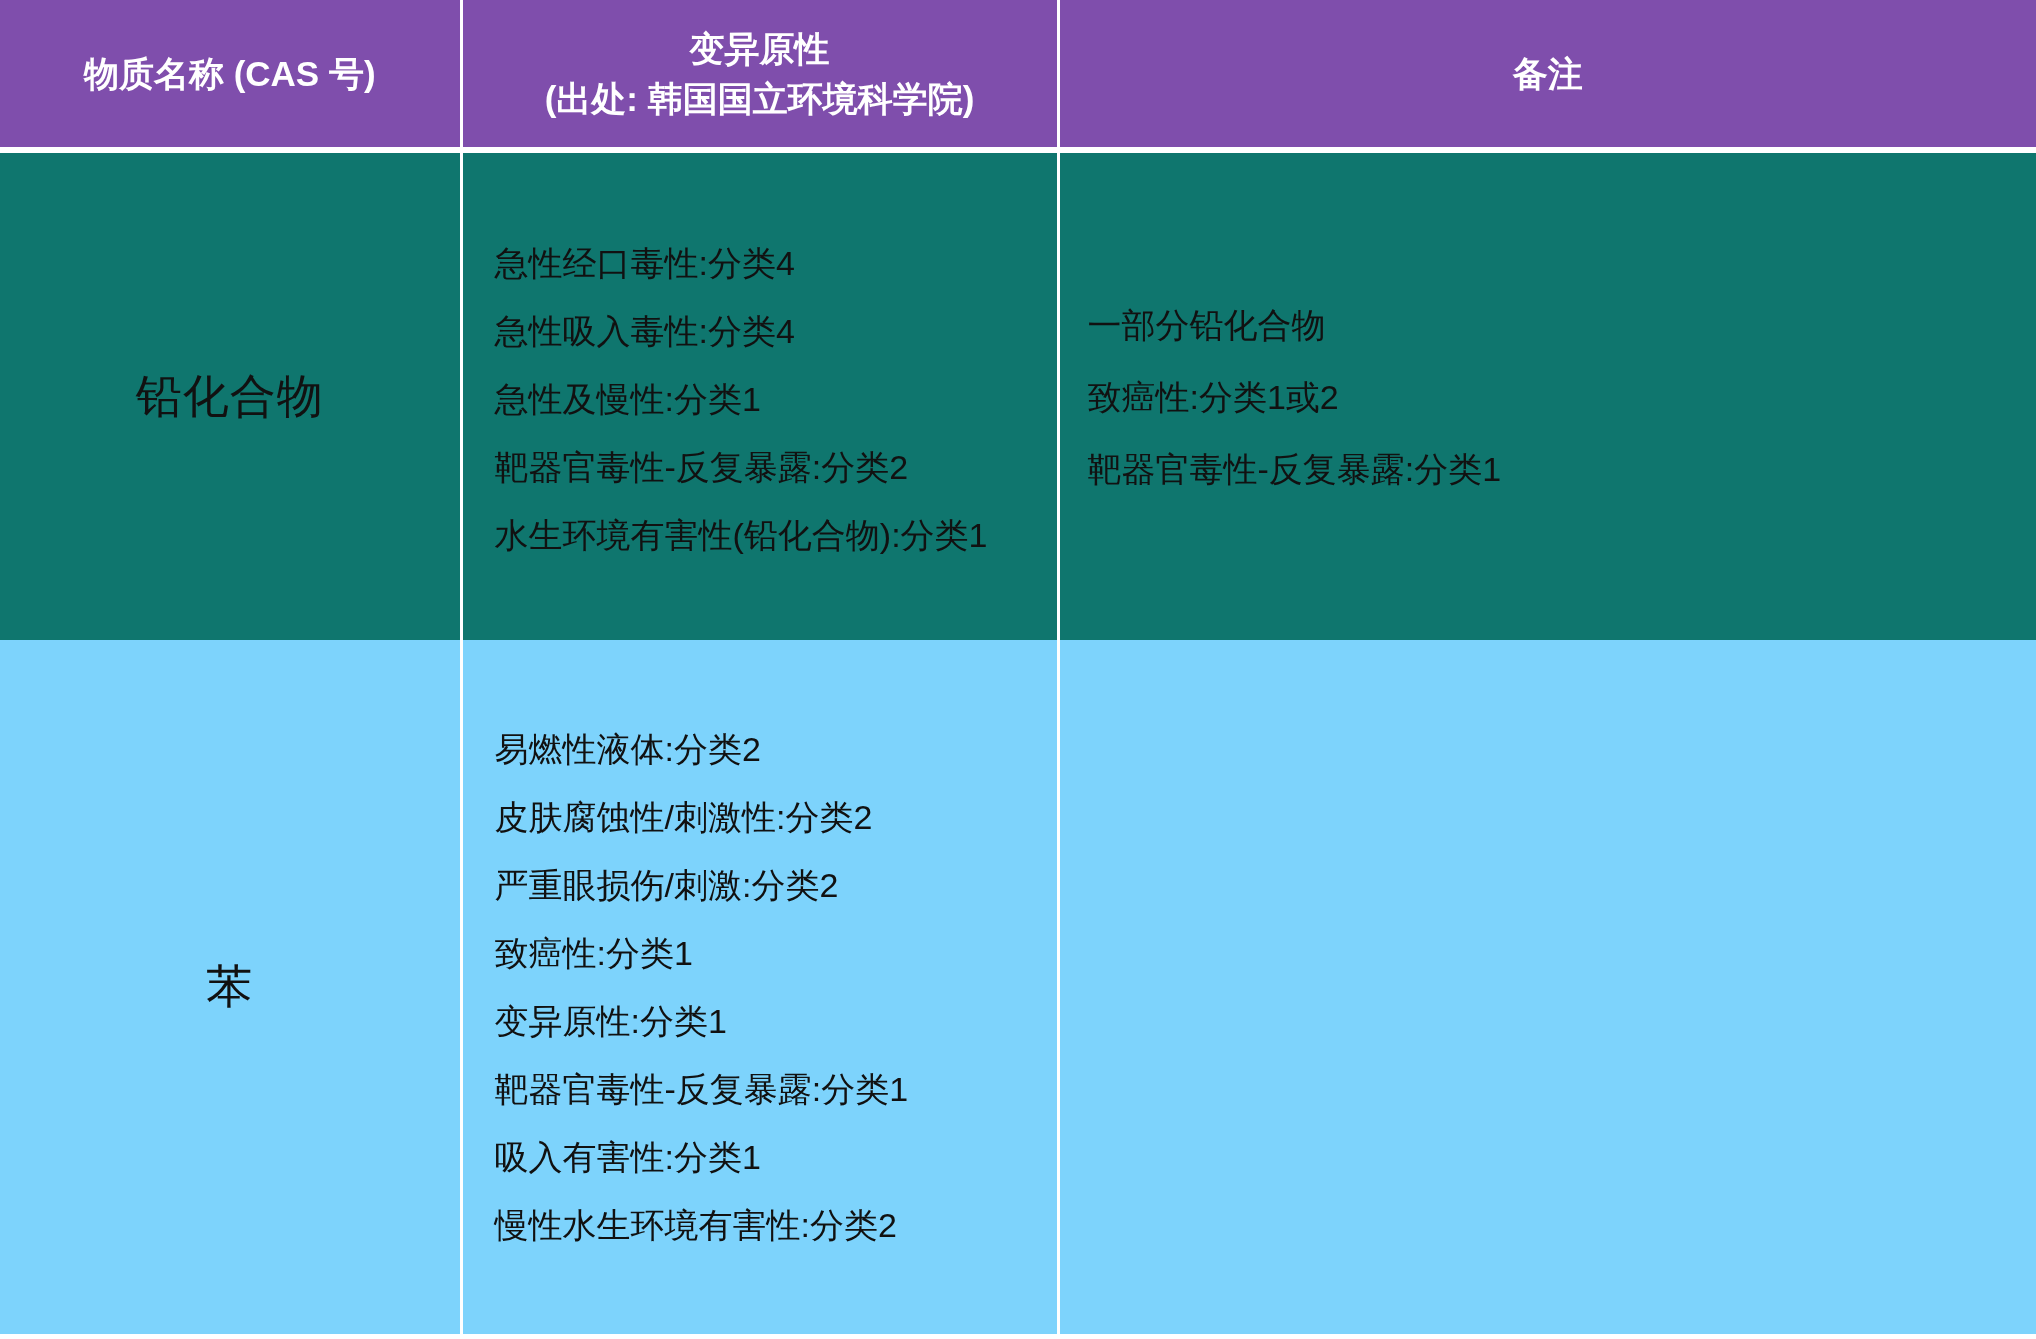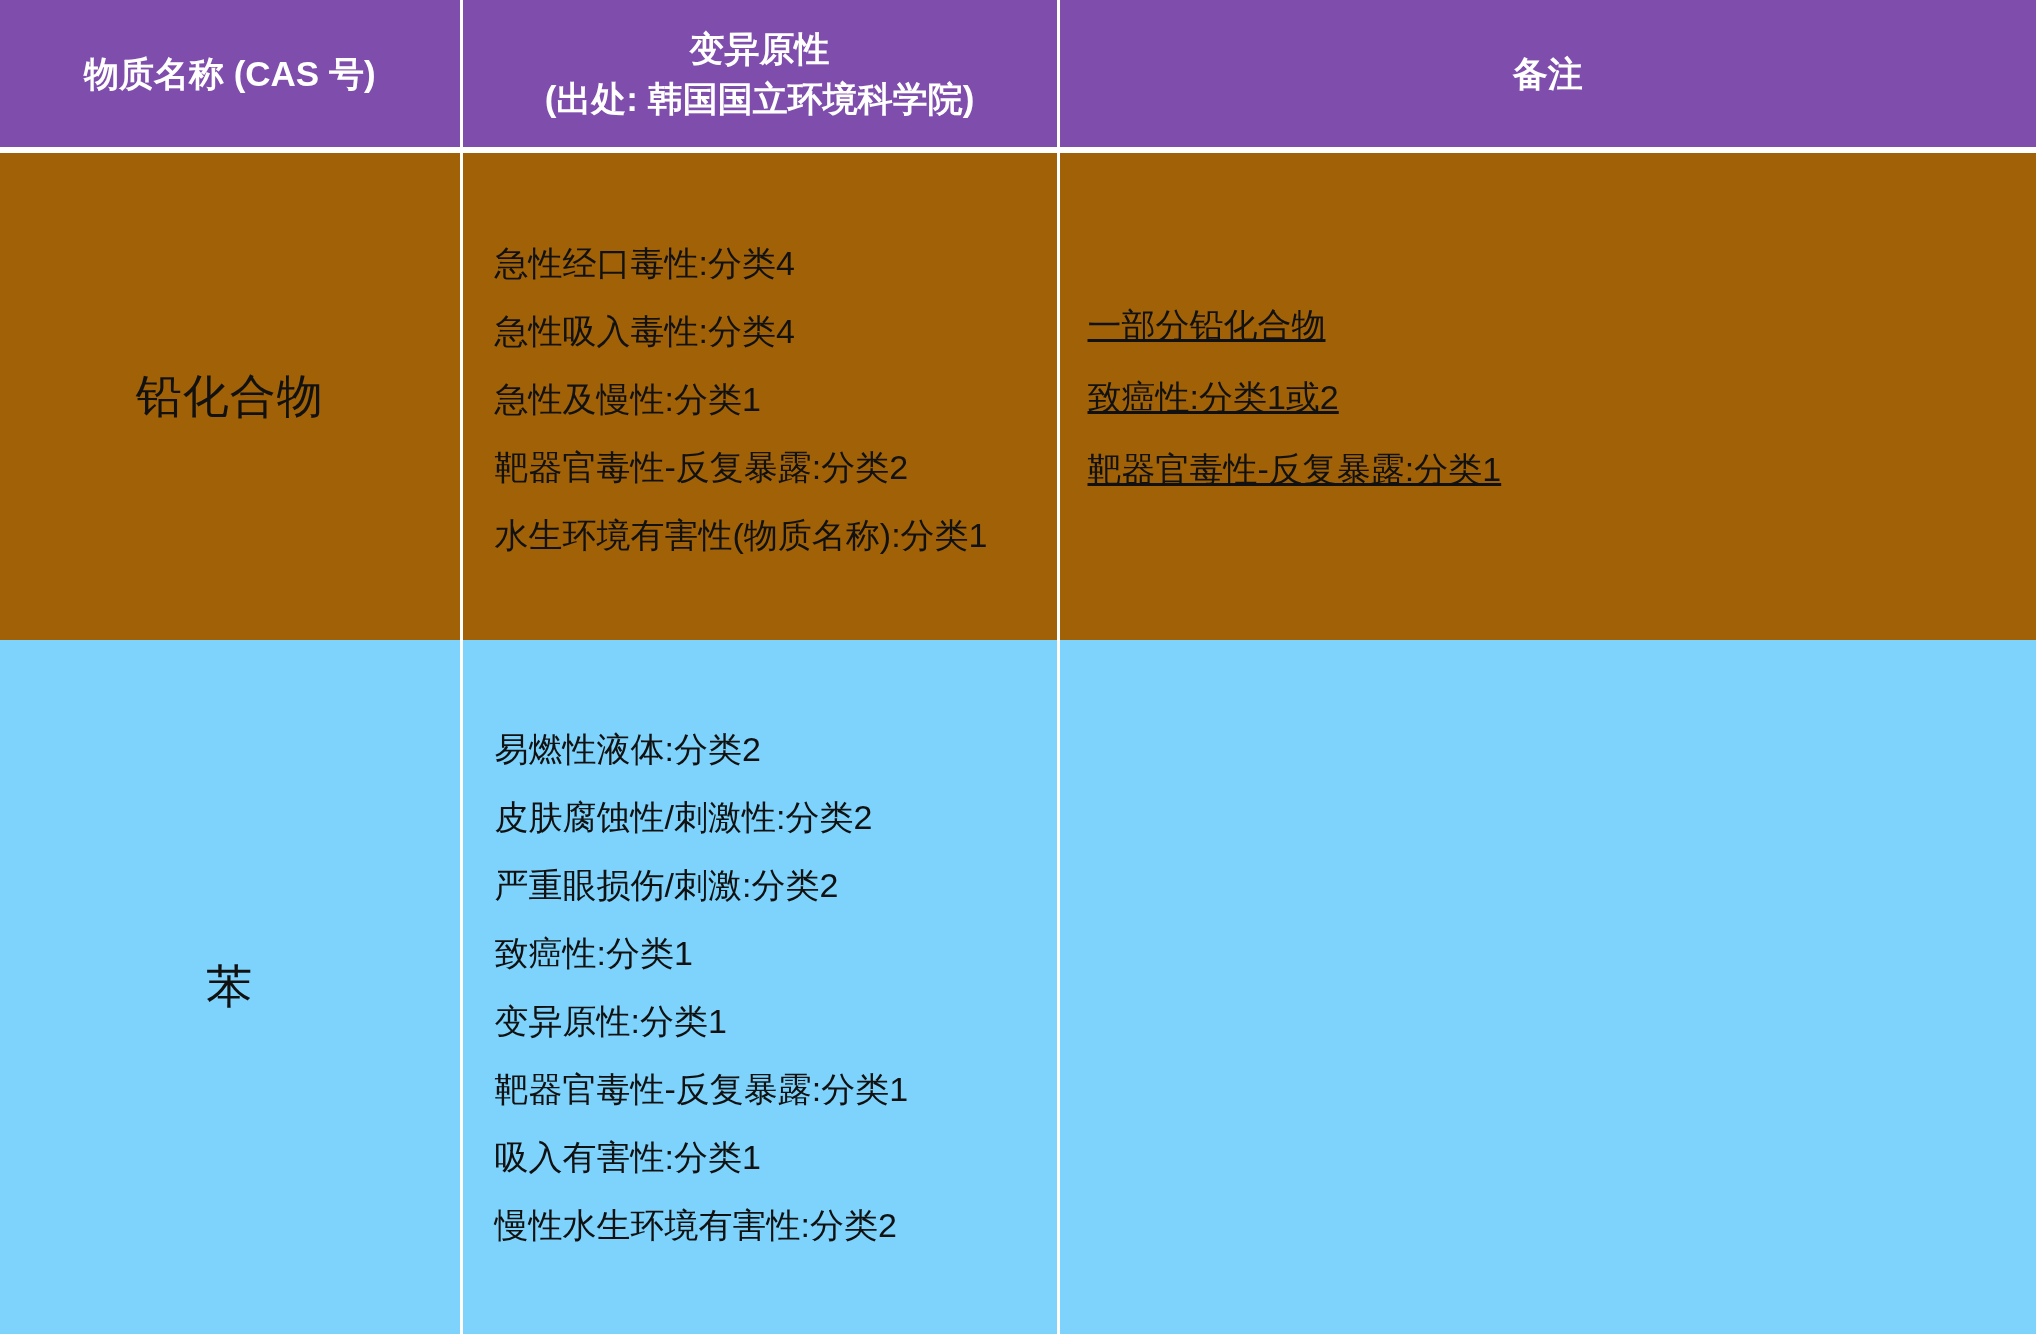--- a/index.html
+++ b/index.html
@@ -98,21 +98,21 @@
   .hdr-line { display: block; }
 
   tbody td {
     vertical-align: top;
     padding: 0;
     border: none;
     box-sizing: border-box;
     background: transparent;
   }
 
-  tr.row-lead td { background: #a16207; }
+  tr.row-lead td { background: #0f766e; }
   tr.row-benzene td { background: #7dd3fc; }
 
   tr.row-lead td { height: 490px; }
   tr.row-benzene td { height: 694px; }
 
   td.cell-name {
     border-right: 3px solid #ffffff;
     text-align: center;
     vertical-align: middle;
     font-size: 34px;
@@ -137,21 +137,21 @@
   }
   .stack.top-lead { padding-top: 2px; }
 
   .line {
     font-size: 34px;
     line-height: 1.0;
     color: #111111;
     white-space: nowrap;
     padding: 17px 0;
   }
-  .line.remark { padding: 19px 0; text-decoration: underline; }
+  .line.remark { padding: 19px 0; }
 
   .cell-name-text {
     font-size: 46px;
     color: #111111;
     letter-spacing: 1px;
   }
 </style>
 </head>
 <body>
 
@@ -189,21 +189,21 @@
       <tr class="row-lead">
         <td class="cell-name">
           <span class="cell-name-text">铅化合物</span>
         </td>
         <td class="cell-hazard">
           <div class="stack top-lead">
             <div class="line">急性经口毒性:分类4</div>
             <div class="line">急性吸入毒性:分类4</div>
             <div class="line">急性及慢性:分类1</div>
             <div class="line">靶器官毒性-反复暴露:分类2</div>
-            <div class="line">水生环境有害性(物质名称):分类1</div>
+            <div class="line">水生环境有害性(铅化合物):分类1</div>
           </div>
         </td>
         <td class="cell-remark">
           <div class="stack">
             <div class="line remark">一部分铅化合物</div>
             <div class="line remark">致癌性:分类1或2</div>
             <div class="line remark">靶器官毒性-反复暴露:分类1</div>
           </div>
         </td>
       </tr>

